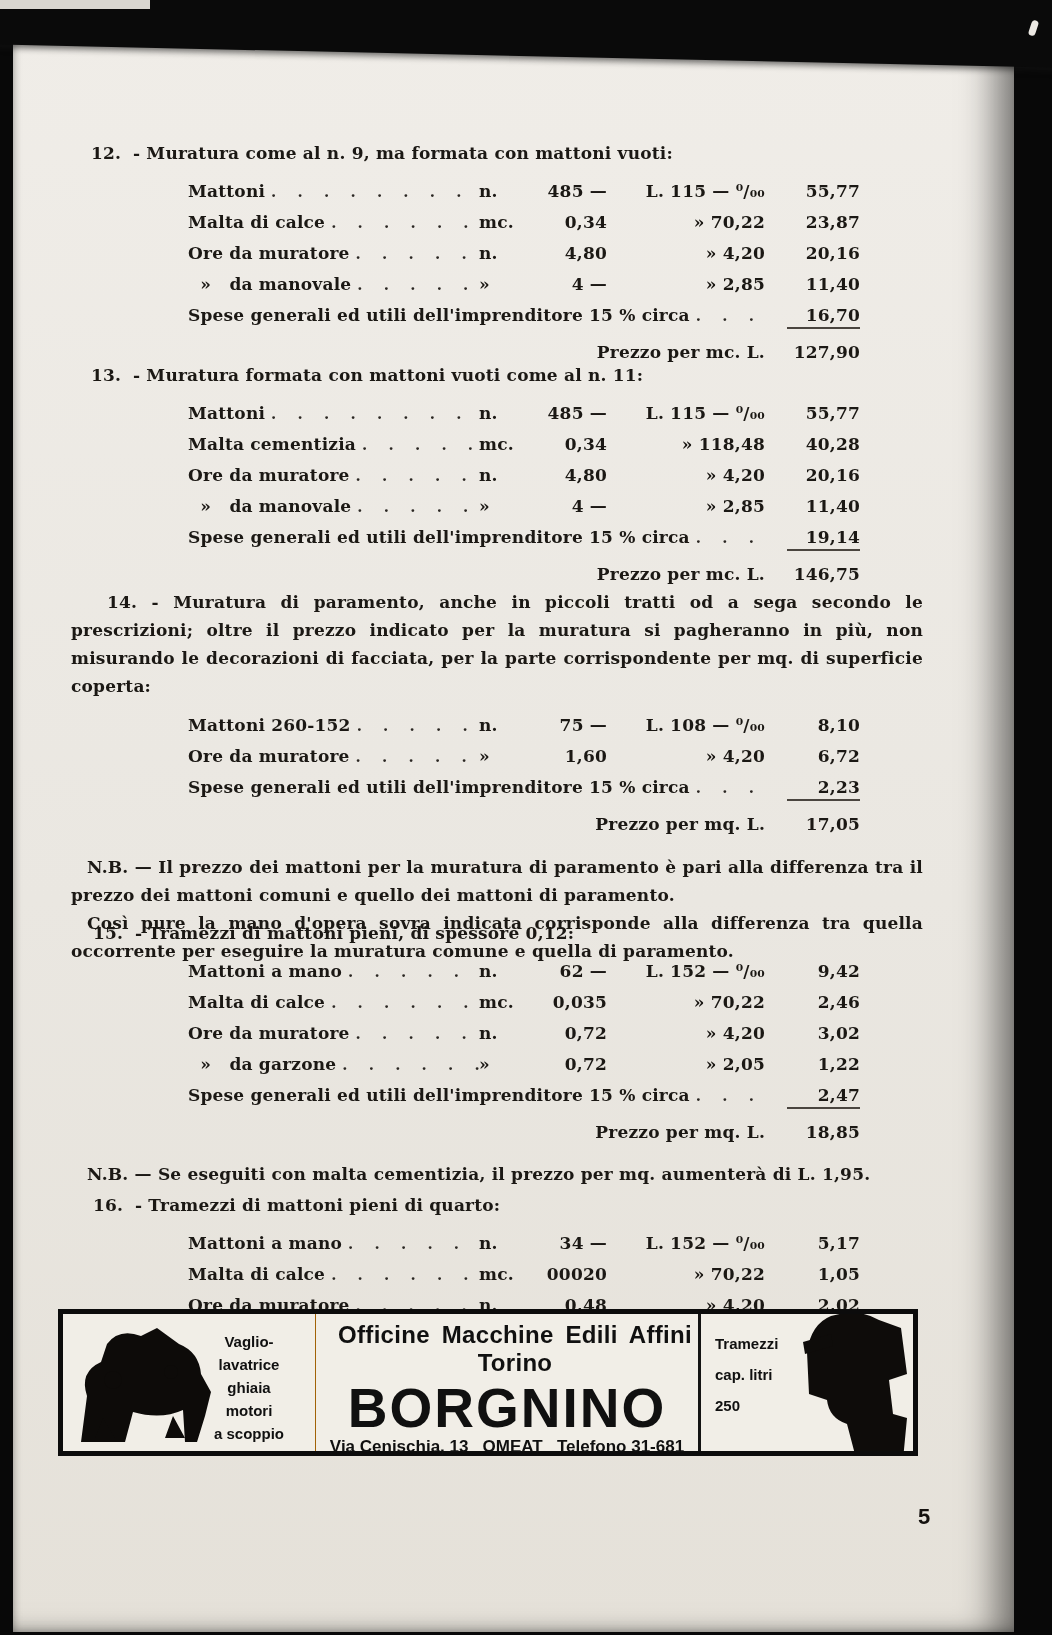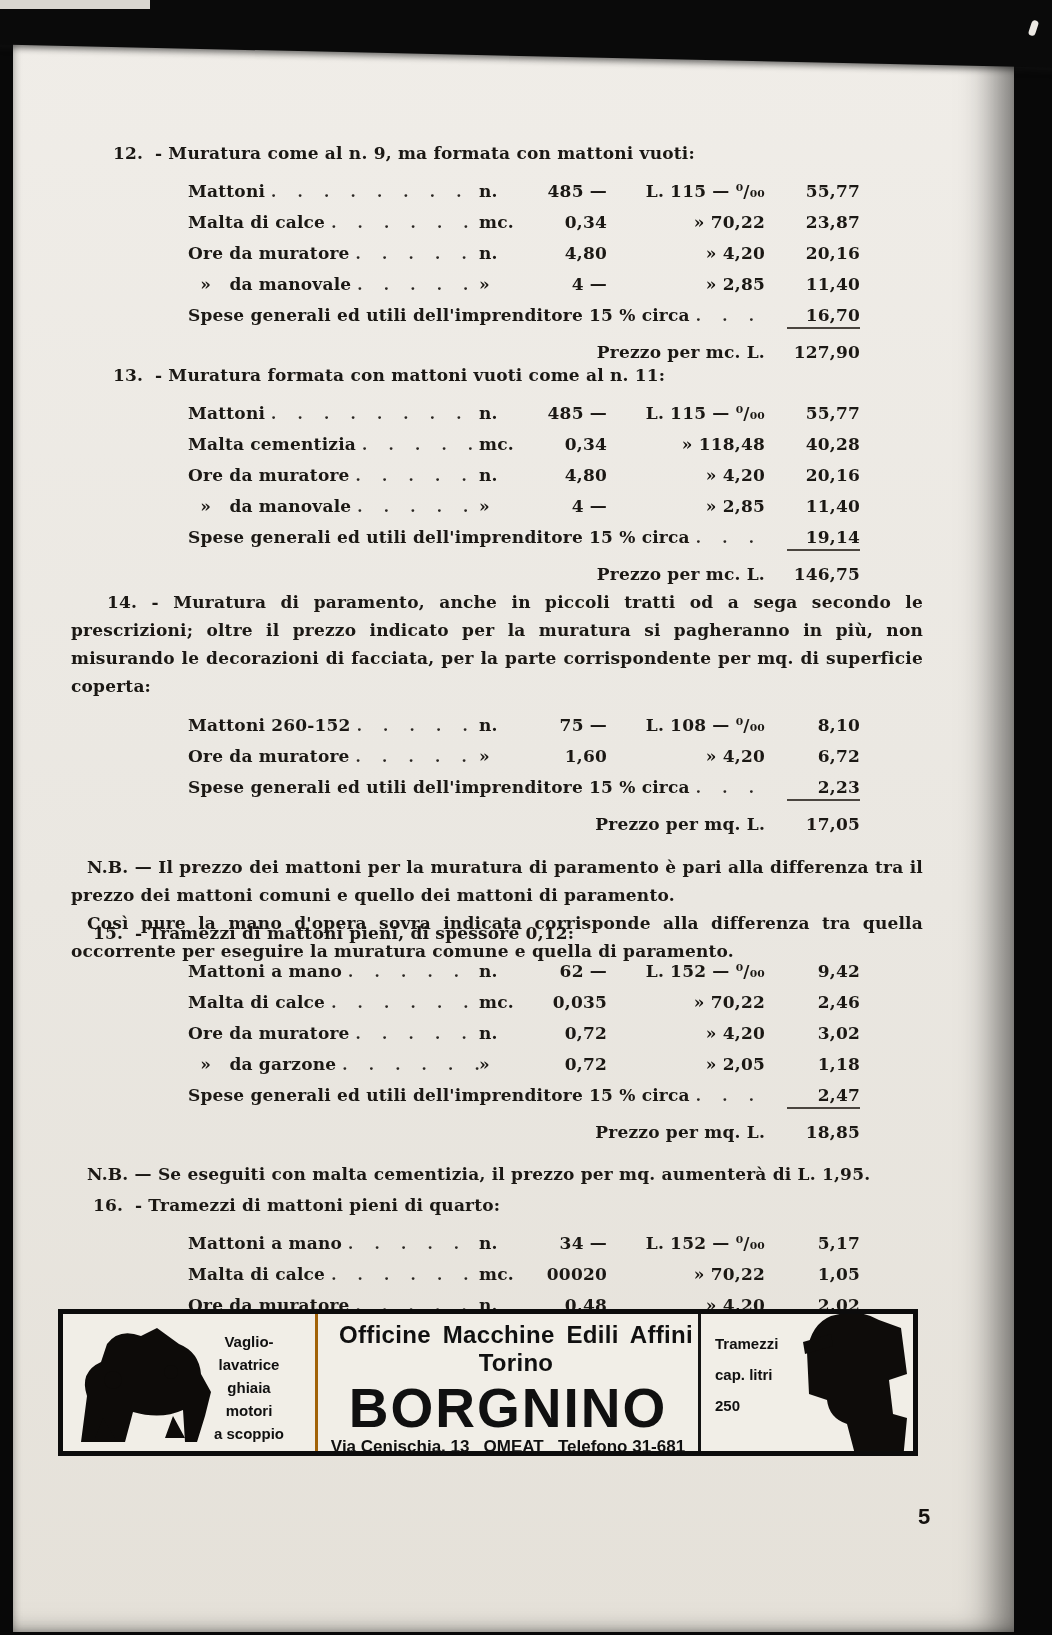--- a/index.html
+++ b/index.html
@@ -18,21 +18,21 @@
   .corner-sliver{position:absolute;left:0;top:0;width:150px;height:9px;background:#d9d6d0;z-index:5;}
   .band-mark{position:absolute;left:1030px;top:20px;width:7px;height:16px;background:#ece9e3;
              border-radius:4px;transform:rotate(18deg);z-index:5;}
 
   .content{position:absolute;left:58px;top:0;width:852px;color:#1b1814;
            font-size:17px;font-weight:bold;letter-spacing:.2px;z-index:2;}
   .sec{position:absolute;left:0;width:852px;}
   .s12{top:136px}.s13{top:358px}.s14{top:584px}.s15{top:916px}.s16{top:1188px}
 
   .sec-heading{height:26px;line-height:26px;white-space:nowrap;}
-  .sec-num{display:inline-block;width:42px;margin-left:42px;}
+  .sec-num{display:inline-block;width:42px;margin-left:20px;}
   .tight .sec-num{margin-left:22px;}
 
   .intro{margin:0 0 8px 0;text-align:justify;line-height:28px;text-indent:36px;}
 
   .ptable{margin:10px 0 0 77px;width:712px;}
   .prow{display:flex;height:31px;line-height:31px;align-items:baseline;margin-left:40px;}
   .lbl{white-space:pre;}
   .dots{flex:1;overflow:hidden;white-space:nowrap;letter-spacing:8px;padding:0 6px;font-size:15px;color:#2a2622;}
   .unit{width:48px;text-align:left;white-space:nowrap;}
   .qty{width:80px;text-align:right;white-space:nowrap;}
@@ -44,21 +44,21 @@
 
   .total-line{display:flex;justify-content:flex-end;margin:6px 0 0 77px;width:712px;
               height:30px;line-height:30px;}
   .nb{margin:14px 0 0 0;text-align:justify;line-height:28px;text-indent:16px;}
   .nb2{margin-top:0;}
   .nb-line{margin:13px 0 0 0;white-space:nowrap;text-indent:16px;line-height:28px;}
 
   .ad{position:absolute;left:45px;top:1305px;width:860px;height:147px;box-sizing:border-box;
       background:#f1eee7;border:5px solid #0c0c0c;display:flex;z-index:3;color:#101010;
       font-family:"Liberation Sans","DejaVu Sans",sans-serif;}
-  .ad-left{width:252px;border-right:3px solid #a16207;position:relative;}
+  .ad-left{width:252px;border-right:1px solid #a16207;position:relative;}
   .ad-center{flex:1;border-right:3px solid #141414;text-align:center;padding-top:7px;}
   .ad-right{width:212px;position:relative;overflow:hidden;}
   .ad-header{font-size:24px;font-weight:bold;word-spacing:5px;letter-spacing:.3px;padding-left:16px;}
   .ad-brand{font-size:55px;font-weight:bold;letter-spacing:2px;line-height:56px;margin-top:3px;}
   .ad-address{font-size:17px;font-weight:bold;white-space:pre;margin-top:1px;}
   .ad-caption{position:absolute;right:8px;top:16px;width:116px;text-align:center;
               font-weight:bold;font-size:15px;line-height:23px;}
   .ad-caption-right{position:absolute;left:14px;top:14px;font-weight:bold;font-size:15px;line-height:31px;}
   .machine{position:absolute;left:4px;top:6px;}
   .mixer{position:absolute;right:0px;top:-2px;}
@@ -234,21 +234,21 @@
     <span class="qty">0,72</span>
     <span class="price">» 4,20</span>
     <span class="amount">3,02</span>
   </div>
           <div class="prow">
     <span class="lbl">  »   da garzone</span>
     <span class="dots">. . . . . . . . . . . . . . . . . . . . . . . . . . . . . . . . . . . . . . . . . . . . . . . . . . . . . . . . . . . . . . . . . . . . . . </span>
     <span class="unit">»</span>
     <span class="qty">0,72</span>
     <span class="price">» 2,05</span>
-    <span class="amount">1,18</span>
+    <span class="amount">1,22</span>
   </div>
           <div class="prow">
     <span class="lbl">Spese generali ed utili dell'imprenditore 15 % circa</span>
     <span class="dots">. . . . . . . . . . . . . . . . . . . . . . . . . . . . . . . . . . . . . . . . . . . . . . . . . . . . . . . . . . . . . . . . . . . . . . </span>
 
     <span class="amount sum-rule">2,47</span>
   </div>
         </div>
       <div class="total-line">
         <span>Prezzo per mq. L.</span>

